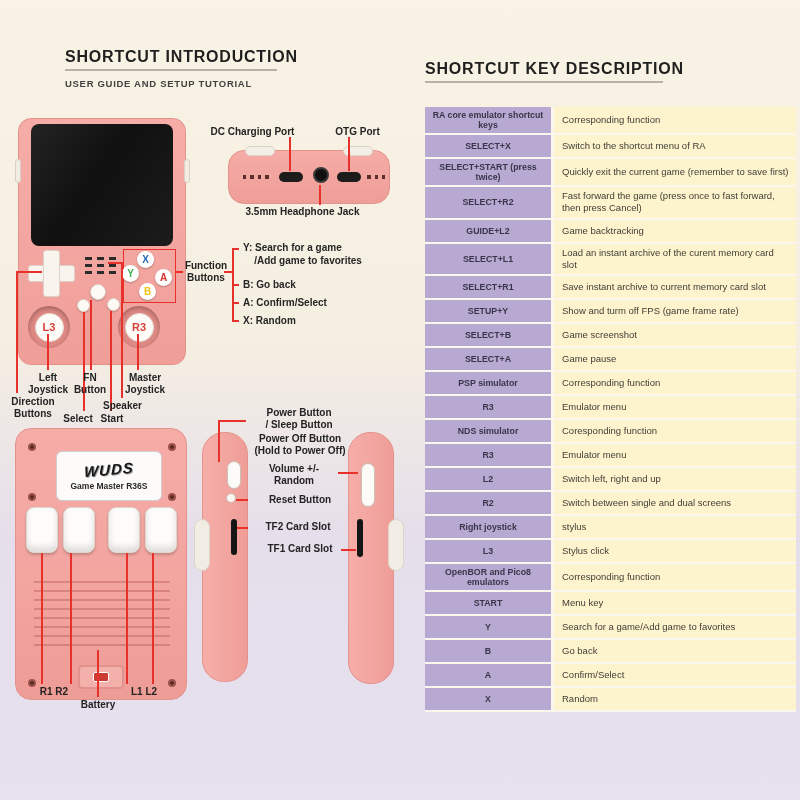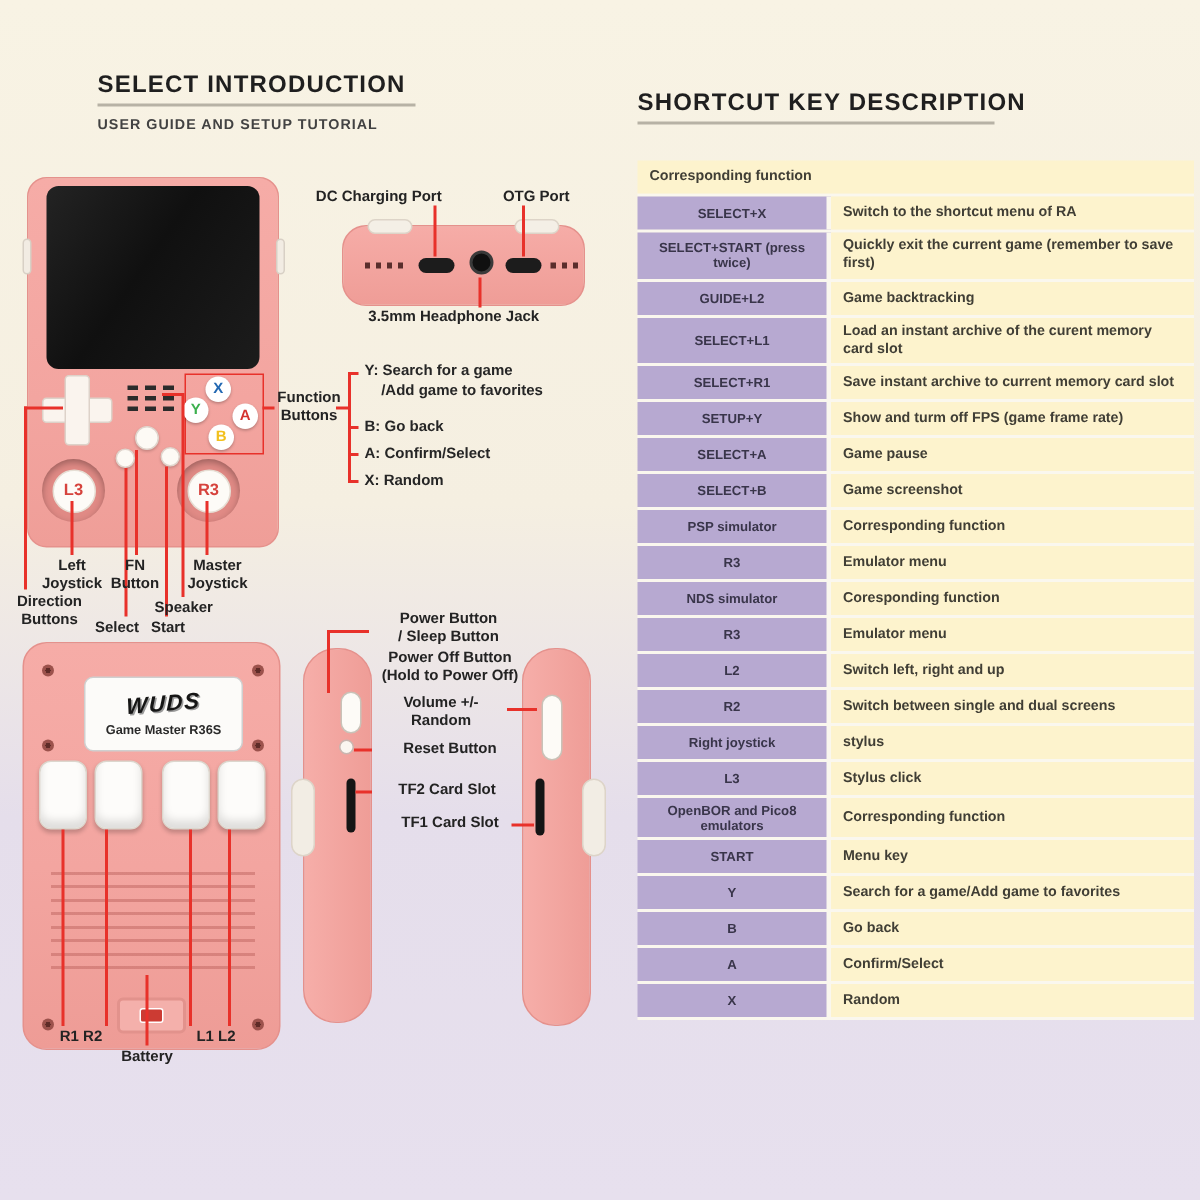--- a/index.html
+++ b/index.html
@@ -81,29 +81,29 @@
   .slot{position:absolute;width:6px;border-radius:3px;background:#151515}
   .side-white{position:absolute;width:16px;height:52px;border-radius:8px;background:#f2ede4;border:1px solid #ddd4c8}
 
   
   .rtable{position:absolute;left:425px;top:107px;width:371px}
   .trow{display:flex;border-bottom:2px solid var(--table_gap)}
   .tkey{width:129px;min-height:22px;background:var(--table_key_bg);display:flex;align-items:center;
     justify-content:center;text-align:center;font-size:8.8px;font-weight:600;color:#39354a;
     padding:3px 2px;border-right:3px solid var(--table_gap)}
   .tfn{flex:1;min-height:22px;background:var(--table_fn_bg);display:flex;align-items:center;
-    font-size:9.5px;font-weight:700;color:#403e35;padding:3px 6px 3px 8px;line-height:1.3}
+    font-size:9.5px;font-weight:400;color:#403e35;padding:3px 6px 3px 8px;line-height:1.3}
 </style>
 </head>
 <body>
 
 <div class="page">
 
   <div class="hdr" style="left:65px;top:48px">
-    <div class="ptitle">SELECT INTRODUCTION</div>
+    <div class="ptitle">SHORTCUT INTRODUCTION</div>
     <div class="underline" style="width:212px"></div>
     <div class="psub">USER GUIDE AND SETUP TUTORIAL</div>
   </div>
 
   <div class="front-device">
     <span class="nub" style="left:-4px;top:40px"></span>
     <span class="nub" style="left:165px;top:40px"></span>
     <div class="screen"></div>
     <div class="dpad" style="left:9px;top:146px;width:47px;height:17px"></div>
     <div class="dpad" style="left:24px;top:131px;width:17px;height:47px"></div>
@@ -241,55 +241,60 @@
   <i class="rlh" style="left:237px;top:527px;width:11px"></i>
   <i class="rlh" style="left:341px;top:549px;width:15px"></i>
 
   <div class="hdr" style="left:425px;top:60px">
     <div class="ptitle">SHORTCUT KEY DESCRIPTION</div>
     <div class="underline" style="width:238px"></div>
   </div>
 
   <div class="rtable">
       <div class="trow">
+        <div class="tkey">RA core emulator shortcut keys</div>
         <div class="tfn">Corresponding function</div>
       </div>
       <div class="trow">
         <div class="tkey">SELECT+X</div>
         <div class="tfn">Switch to the shortcut menu of RA</div>
       </div>
       <div class="trow">
         <div class="tkey">SELECT+START (press twice)</div>
         <div class="tfn">Quickly exit the current game (remember to save first)</div>
       </div>
       <div class="trow">
+        <div class="tkey">SELECT+R2</div>
+        <div class="tfn">Fast forward the game (press once to fast forward, then press Cancel)</div>
+      </div>
+      <div class="trow">
         <div class="tkey">GUIDE+L2</div>
         <div class="tfn">Game backtracking</div>
       </div>
       <div class="trow">
         <div class="tkey">SELECT+L1</div>
         <div class="tfn">Load an instant archive of the curent memory card slot</div>
       </div>
       <div class="trow">
         <div class="tkey">SELECT+R1</div>
         <div class="tfn">Save instant archive to current memory card slot</div>
       </div>
       <div class="trow">
         <div class="tkey">SETUP+Y</div>
         <div class="tfn">Show and turm off FPS (game frame rate)</div>
       </div>
       <div class="trow">
+        <div class="tkey">SELECT+B</div>
+        <div class="tfn">Game screenshot</div>
+      </div>
+      <div class="trow">
         <div class="tkey">SELECT+A</div>
         <div class="tfn">Game pause</div>
       </div>
       <div class="trow">
-        <div class="tkey">SELECT+B</div>
-        <div class="tfn">Game screenshot</div>
-      </div>
-      <div class="trow">
         <div class="tkey">PSP simulator</div>
         <div class="tfn">Corresponding function</div>
       </div>
       <div class="trow">
         <div class="tkey">R3</div>
         <div class="tfn">Emulator menu</div>
       </div>
       <div class="trow">
         <div class="tkey">NDS simulator</div>
         <div class="tfn">Coresponding function</div>

